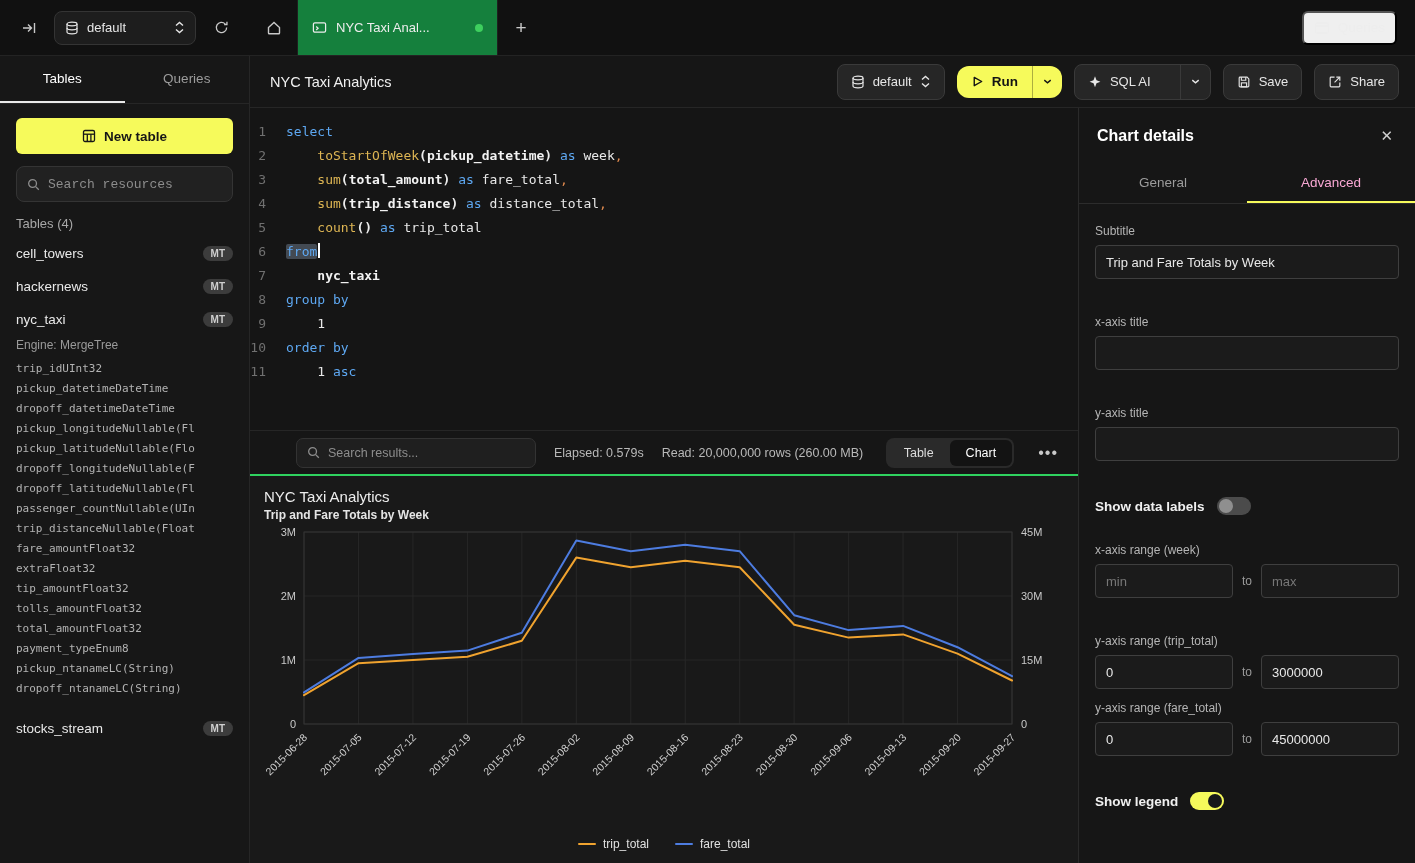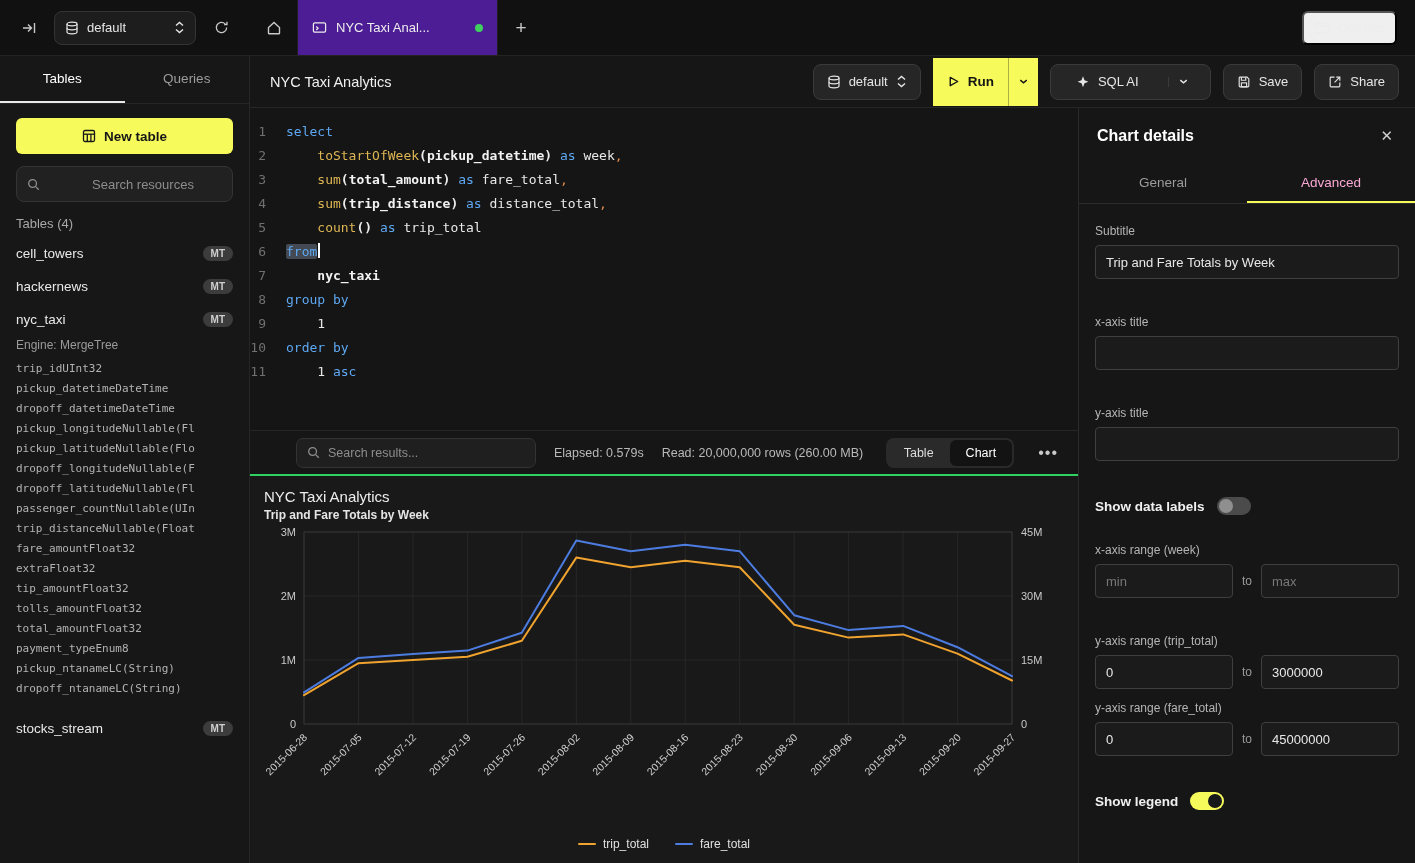--- a/index.html
+++ b/index.html
@@ -9,61 +9,61 @@
 
   
   .topbar { height:56px; background:#111111; display:flex; align-items:stretch; border-bottom:1px solid #232323; flex:0 0 56px; }
   .topbar-left { width:250px; display:flex; align-items:center; gap:10px; padding:0 14px; }
   .icon-btn { width:30px; height:30px; display:flex; align-items:center; justify-content:center; color:#c9c9c9; border-radius:6px; cursor:pointer; }
   .db-select { display:flex; align-items:center; gap:8px; height:34px; padding:0 10px; background:#1d1d1d;
     border:1px solid #343434; border-radius:8px; color:#e6e6e6; font-size:13px; flex:1; }
   .db-select .grow { flex:1; text-align:left; }
   .topbar-tabs { display:flex; align-items:stretch; }
   .home-tab { width:48px; display:flex; align-items:center; justify-content:center; color:#c9c9c9; border-right:1px solid #1f1f1f; }
-  .qtab { width:200px; background:#4c1d95; display:flex; align-items:center; gap:9px; padding:0 14px; font-size:13px; color:#ededed; border-right:1px solid #1f1f1f; }
+  .qtab { width:200px; background:#15803d; display:flex; align-items:center; gap:9px; padding:0 14px; font-size:13px; color:#ededed; border-right:1px solid #1f1f1f; }
   .qtab .dot { width:8px; height:8px; border-radius:50%; background:#3ecf5e; margin-left:auto; }
   .newtab { width:46px; display:flex; align-items:center; justify-content:center; color:#c9c9c9; font-size:19px; }
   .topbar-right { margin-left:auto; display:flex; align-items:center; padding-right:18px; }
   .queries-btn { display:flex; align-items:center; gap:8px; color:#ededed; font-size:13.5px; padding:7px 10px; border-radius:6px; }
 
   
   .body { flex:1; display:flex; min-height:0; }
 
   
   .sidebar { width:250px; flex:0 0 250px; background:#171717; border-right:1px solid #262626; display:flex; flex-direction:column; overflow:hidden; }
   .side-tabs { display:flex; height:48px; border-bottom:1px solid #262626; flex:0 0 48px; }
   .side-tab { flex:1; display:flex; align-items:center; justify-content:center; font-size:13.5px; color:#9c9c9c; cursor:pointer; border-bottom:2px solid transparent; }
   .side-tab.active { color:#ffffff; border-bottom-color:#e9e9e9; }
   .new-table-btn { margin:14px 16px 0; height:36px; background:#f6fa5b; color:#161616; border:none; border-radius:6px;
     font-size:13.5px; font-weight:600; display:flex; align-items:center; justify-content:center; gap:8px; cursor:pointer; }
   .side-search { margin:12px 16px 0; height:36px; background:#212121; border:1px solid #343434; border-radius:8px;
     display:flex; align-items:center; gap:8px; padding:0 10px; color:#8d8d8d; }
-  .side-search input { background:transparent; border:none; outline:none; color:#e8e8e8; font-size:13px; width:100%; font-family:Liberation Sans, sans-serif;margin-left:44px; }
+  .side-search input { background:transparent; border:none; outline:none; color:#e8e8e8; font-size:13px; width:100%; font-family:Liberation Mono, monospace; }
   .side-search input::placeholder { color:#8d8d8d; }
   .side-section { padding:14px 16px 6px; font-size:13px; color:#a8a8a8; }
   .side-list { flex:1; overflow:hidden; padding-bottom:10px; }
   .tbl-row { display:flex; align-items:center; height:33px; padding:0 16px; font-size:13.5px; color:#e9e9e9; cursor:pointer; }
   .tbl-row .badge { margin-left:auto; background:#3c3c3c; color:#cfcfcf; font-size:10px; font-weight:600; padding:2px 8px; border-radius:999px; }
   .tbl-engine { padding:2px 16px 6px; font-size:12px; color:#9a9a9a; }
   .col-row { display:flex; padding:0 14px 0 16px; height:20px; align-items:center;
     font-family:"DejaVu Sans Mono", monospace; font-size:11px; color:#b3b3b3; cursor:default; }
   .col-row .ctype { color:#b3b3b3; }
   .gap-top { margin-top:14px; }
 
   
   .main { flex:1; display:flex; flex-direction:column; min-width:0; }
   .main-header { height:52px; flex:0 0 52px; border-bottom:1px solid #262626; background:#161616; display:flex; align-items:center; padding:0 16px 0 20px; }
   .main-title { font-size:14.5px; color:#f0f0f0; font-weight:500; }
   .header-actions { margin-left:auto; display:flex; align-items:center; gap:12px; }
   .btn-dark { height:36px; display:flex; align-items:center; gap:8px; padding:0 13px; background:#262626; border:1px solid #3a3a3a;
     border-radius:8px; color:#e6e6e6; font-size:13px; cursor:pointer; }
-  .split { padding:12px; overflow:hidden;gap:16px; }
+  .split { padding:0; overflow:hidden;gap:16px; }
   .split .seg { display:flex; align-items:center; gap:8px; padding:0 13px; height:100%; }
   .split .caret-seg { padding:0 9px; border-left:1px solid #3a3a3a; display:flex; align-items:center; height:100%; }
-  .btn-run { height:48px; display:flex; align-items:stretch; background:#f6fa5b; border-radius:0; overflow:hidden; color:#141414; font-weight:600; font-size:13.5px; cursor:pointer; }
+  .btn-run { height:32px; display:flex; align-items:stretch; background:#f6fa5b; border-radius:12px; overflow:hidden; color:#141414; font-weight:600; font-size:13.5px; cursor:pointer; }
   .btn-run .seg { display:flex; align-items:center; gap:8px; padding:0 14px; }
   .btn-run .caret-seg { display:flex; align-items:center; padding:0 9px; border-left:1px solid rgba(0,0,0,.3); }
 
   
   .editor { height:322px; flex:0 0 322px; background:#151515; padding-top:12px; overflow:hidden;
     font-family:"DejaVu Sans Mono", monospace; font-size:13px; }
   .ed-line { display:flex; line-height:24px; white-space:pre; }
   .ed-line .ln { width:36px; flex:0 0 36px; text-align:right; padding-right:20px; color:#707070; user-select:none; }
   .tok-kw { color:#5ea8f2; }
   .tok-fn { color:#ddb553; }

